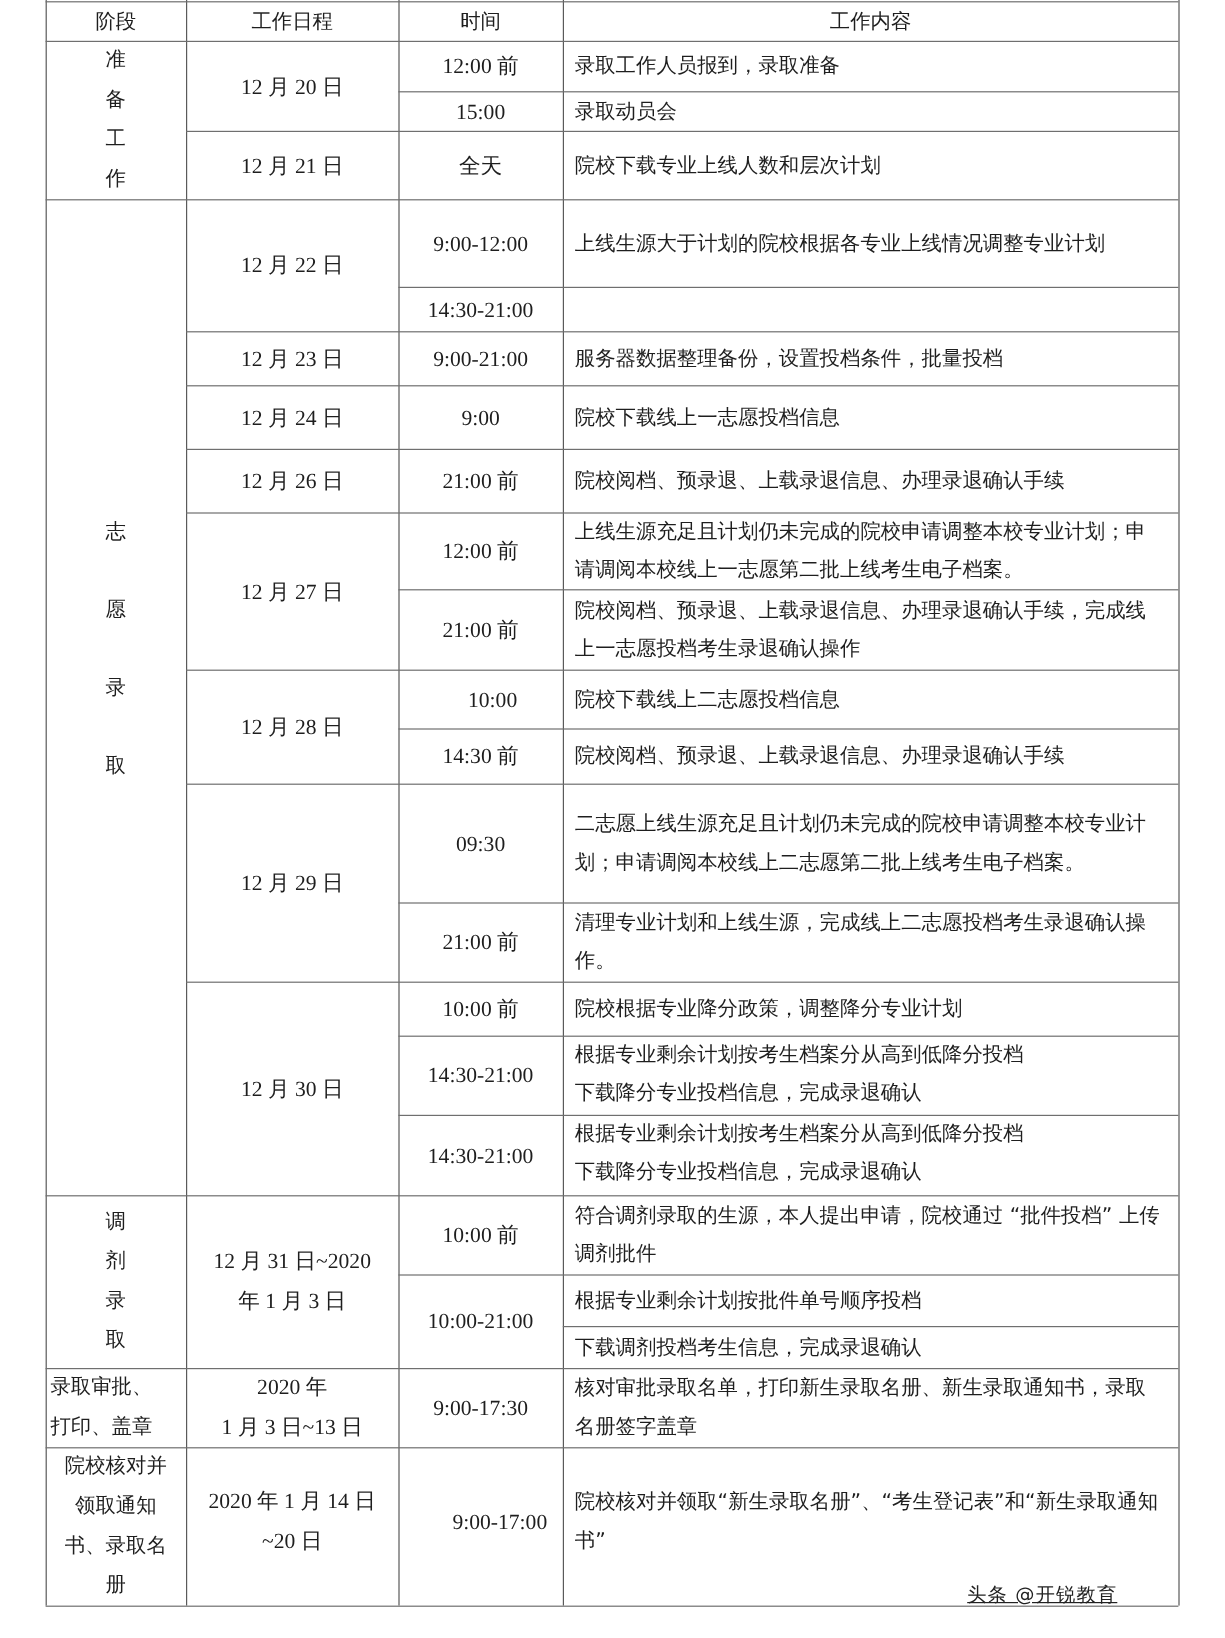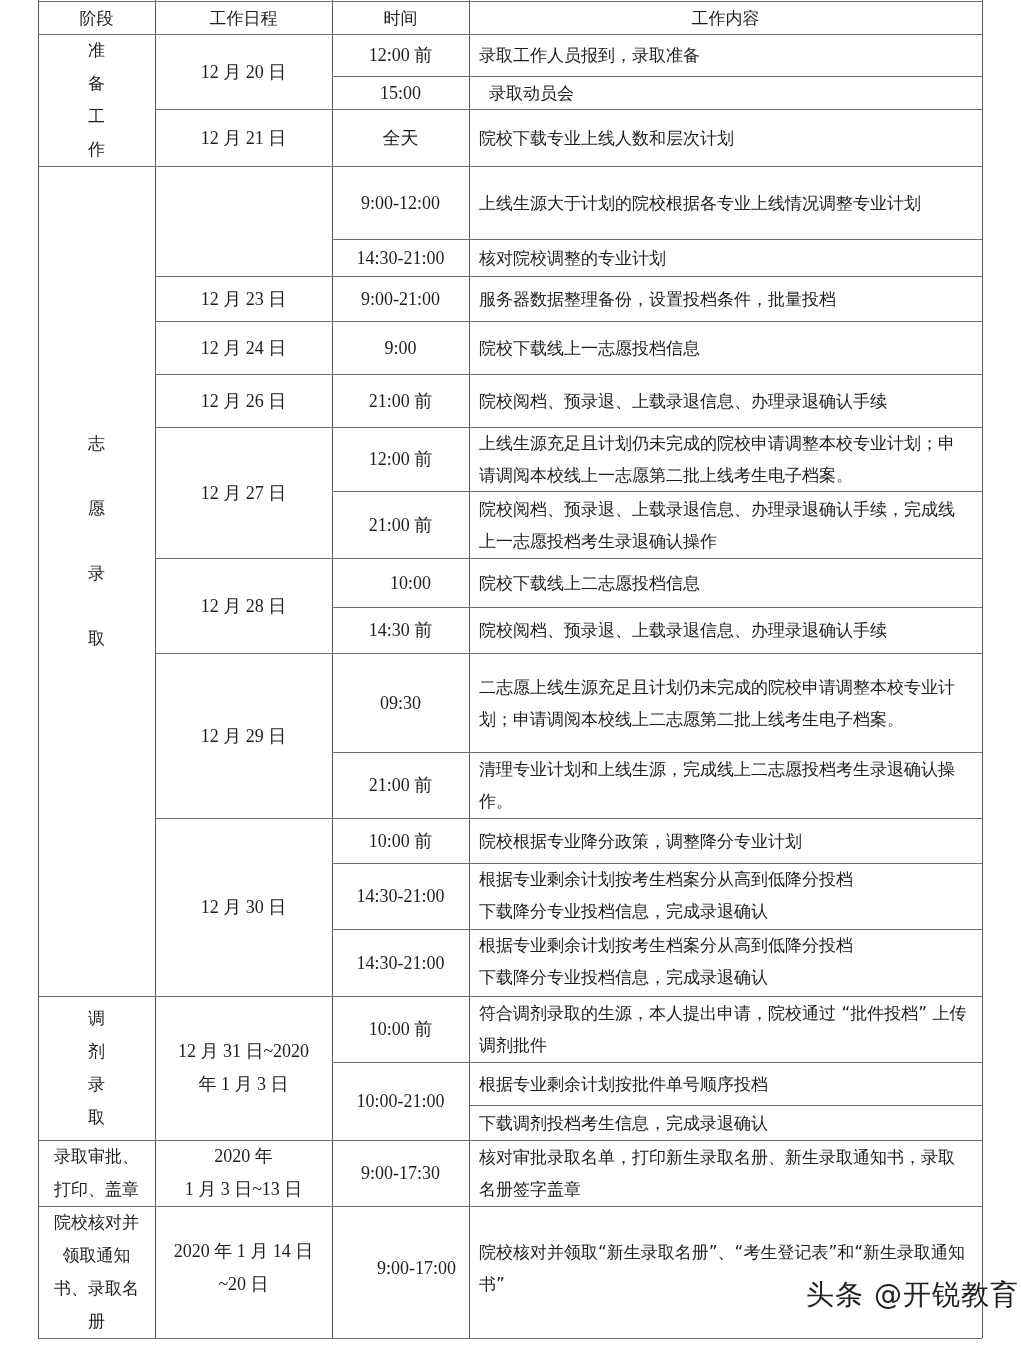--- a/index.html
+++ b/index.html
@@ -7,22 +7,22 @@
          font-family:"DejaVu Sans", "Liberation Sans", sans-serif; color:#1e1e1e; }
   .sheet { position:absolute; left:0; top:0; width:1021px; height:1365px; }
   .cell { position:absolute; box-sizing:border-box; display:flex; align-items:center;
           justify-content:center; text-align:center; font-size:17px; line-height:30px; }
   .serif { font-family:"Liberation Serif","DejaVu Serif", serif; font-size:18px; }
   .left { justify-content:flex-start; text-align:left; padding:0 12px 0 10px; }
   .vert { flex-direction:column; }
   .vert span { display:block; }
   .hline { position:absolute; height:0; border-top:1.5px solid #6f6f6f; }
   .vline { position:absolute; width:0; border-left:1.5px solid #5a5a5a; }
-  .watermark { position:absolute; left:806px; top:1276px; font-size:28px; color:#222;
-               letter-spacing:1px; }
+  .watermark { position:absolute; left:806px; top:1319px; font-size:16px; color:#222;
+               letter-spacing:1px;text-decoration:underline; }
 </style>
 </head>
 <body>
 
 <div class="sheet">
 
   <div class="cell" style="left:38px;top:2px;width:117px;height:32px;">阶段</div>
   <div class="cell" style="left:155px;top:2px;width:177px;height:32px;">工作日程</div>
   <div class="cell" style="left:332px;top:2px;width:137px;height:32px;">时间</div>
   <div class="cell" style="left:469px;top:2px;width:513px;height:32px;">工作内容</div>
@@ -38,33 +38,34 @@
     <span>愿</span>
     <span>录</span>
     <span>取</span>
   </div>
   <div class="cell vert" style="left:38px;top:996px;width:117px;height:144px;line-height:33px;">
     <span>调</span>
     <span>剂</span>
     <span>录</span>
     <span>取</span>
   </div>
-  <div class="cell vert" style="left:38px;top:1140px;width:117px;height:66px;line-height:33px;">
+  <div class="cell vert" style="left:26px;top:1140px;width:117px;height:66px;line-height:33px;">
     <span>录取审批、</span>
     <span>打印、盖章</span>
   </div>
   <div class="cell vert" style="left:38px;top:1206px;width:117px;height:132px;line-height:33px;">
     <span>院校核对并</span>
     <span>领取通知</span>
     <span>书、录取名</span>
     <span>册</span>
   </div>
 
   <div class="cell serif" style="left:155px;top:34px;width:177px;height:75px;">12 月 20 日</div>
   <div class="cell serif" style="left:155px;top:109px;width:177px;height:57px;">12 月 21 日</div>
+  <div class="cell serif" style="left:155px;top:166px;width:177px;height:110px;">12 月 22 日</div>
   <div class="cell serif" style="left:155px;top:276px;width:177px;height:45px;">12 月 23 日</div>
   <div class="cell serif" style="left:155px;top:321px;width:177px;height:53px;">12 月 24 日</div>
   <div class="cell serif" style="left:155px;top:374px;width:177px;height:53px;">12 月 26 日</div>
   <div class="cell serif" style="left:155px;top:427px;width:177px;height:131px;">12 月 27 日</div>
   <div class="cell serif" style="left:155px;top:558px;width:177px;height:95px;">12 月 28 日</div>
   <div class="cell serif" style="left:155px;top:653px;width:177px;height:165px;">12 月 29 日</div>
   <div class="cell serif" style="left:155px;top:818px;width:177px;height:178px;">12 月 30 日</div>
   <div class="cell serif vert" style="left:155px;top:996px;width:177px;height:144px;line-height:33px;">
     <span>12 月 31 日~2020</span>
     <span>年 1 月 3 日</span>
@@ -94,24 +95,23 @@
   <div class="cell serif" style="left:332px;top:752px;width:137px;height:66px;">21:00 前</div>
   <div class="cell serif" style="left:332px;top:818px;width:137px;height:45px;">10:00 前</div>
   <div class="cell serif" style="left:332px;top:863px;width:137px;height:66px;">14:30-21:00</div>
   <div class="cell serif" style="left:332px;top:929px;width:137px;height:67px;">14:30-21:00</div>
   <div class="cell serif" style="left:332px;top:996px;width:137px;height:66px;">10:00 前</div>
   <div class="cell serif" style="left:332px;top:1062px;width:137px;height:78px;">10:00-21:00</div>
   <div class="cell serif" style="left:332px;top:1140px;width:137px;height:66px;">9:00-17:30</div>
   <div class="cell serif" style="left:332px;top:1206px;width:137px;height:132px;padding-bottom:8px;padding-left:32px;">9:00-17:00</div>
 
   <div class="cell left" style="left:469px;top:34px;width:513px;height:42px;">录取工作人员报到，录取准备</div>
-  <div class="cell left" style="left:479px;top:76px;width:513px;height:33px;">录取动员会</div>
+  <div class="cell left" style="left:469px;top:76px;width:513px;height:33px;">录取动员会</div>
   <div class="cell left" style="left:469px;top:109px;width:513px;height:57px;">院校下载专业上线人数和层次计划</div>
   <div class="cell left" style="left:469px;top:166px;width:513px;height:73px;">上线生源大于计划的院校根据各专业上线情况调整专业计划</div>
-  <div class="cell left" style="left:469px;top:239px;width:513px;height:37px;">核对院校调整的专业计划</div>
   <div class="cell left" style="left:469px;top:276px;width:513px;height:45px;">服务器数据整理备份，设置投档条件，批量投档</div>
   <div class="cell left" style="left:469px;top:321px;width:513px;height:53px;">院校下载线上一志愿投档信息</div>
   <div class="cell left" style="left:469px;top:374px;width:513px;height:53px;">院校阅档、预录退、上载录退信息、办理录退确认手续</div>
   <div class="cell left" style="left:469px;top:427px;width:513px;height:64px;line-height:32px;">上线生源充足且计划仍未完成的院校申请调整本校专业计划；申请调阅本校线上一志愿第二批上线考生电子档案。</div>
   <div class="cell left" style="left:469px;top:491px;width:513px;height:67px;line-height:32px;">院校阅档、预录退、上载录退信息、办理录退确认手续，完成线上一志愿投档考生录退确认操作</div>
   <div class="cell left" style="left:469px;top:558px;width:513px;height:49px;">院校下载线上二志愿投档信息</div>
   <div class="cell left" style="left:469px;top:607px;width:513px;height:46px;">院校阅档、预录退、上载录退信息、办理录退确认手续</div>
   <div class="cell left" style="left:469px;top:653px;width:513px;height:99px;line-height:32px;">二志愿上线生源充足且计划仍未完成的院校申请调整本校专业计划；申请调阅本校线上二志愿第二批上线考生电子档案。</div>
   <div class="cell left" style="left:469px;top:752px;width:513px;height:66px;line-height:32px;">清理专业计划和上线生源，完成线上二志愿投档考生录退确认操作。</div>
   <div class="cell left" style="left:469px;top:818px;width:513px;height:45px;">院校根据专业降分政策，调整降分专业计划</div>

